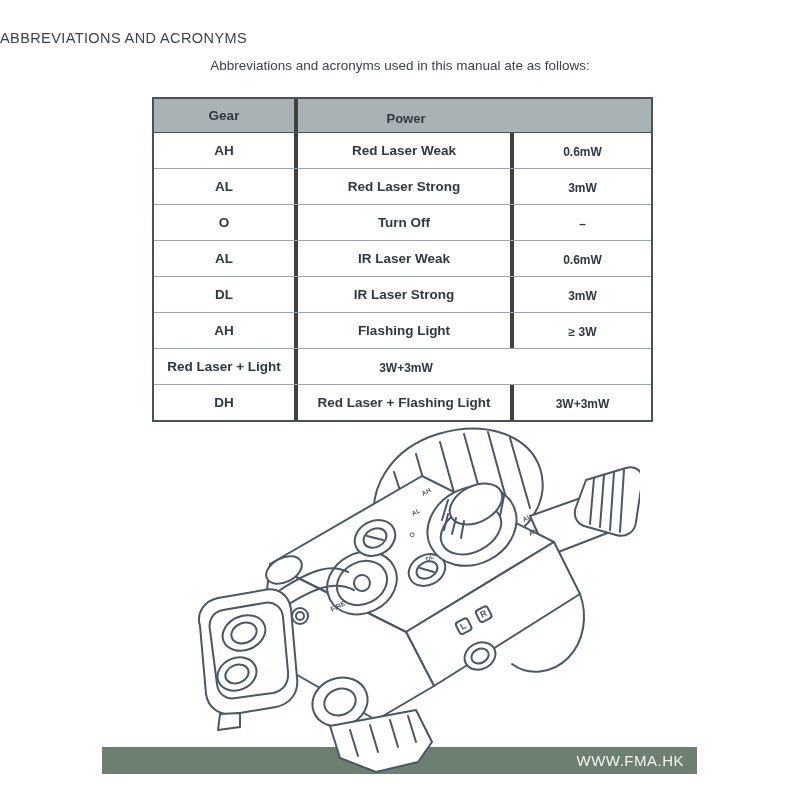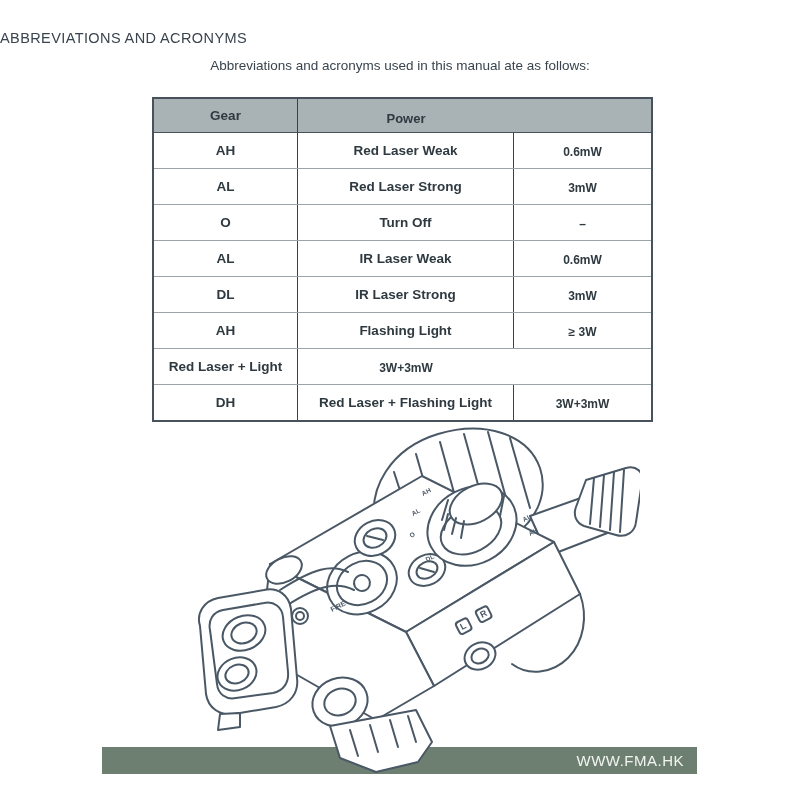--- a/index.html
+++ b/index.html
@@ -17,21 +17,21 @@
   }
   
   .tbl{
     position:absolute;left:152px;top:97px;width:497px;
     border:2px solid #47525c;background:#fff;
   }
   .tr{display:grid;grid-template-columns:144px 216px 137px;height:35px;border-bottom:1px solid #9aa4a9;}
   .tr:last-child{border-bottom:none;}
   .tr.head{height:33px;background:#a9b2b4;border-bottom:1px solid #47525c;}
   .tr>div{
-    border-right:1px solid #404040;display:flex;align-items:center;justify-content:center;
+    border-right:4px solid #404040;display:flex;align-items:center;justify-content:center;
     font-weight:700;font-size:13.5px;color:#2e3940;
   }
   .tr>div:last-child{border-right:none;}
   .tr>div.pw{font-size:12px;padding-top:3px;}
   .tr.head>div{font-weight:700;font-size:13.5px;}
   .tr.head>div.pw{font-size:13px;padding-top:5px;}
   
   .footer{
     position:absolute;left:102px;top:747px;width:595px;height:27px;background:#6d7f70;
     display:flex;align-items:center;justify-content:flex-end;z-index:1;

